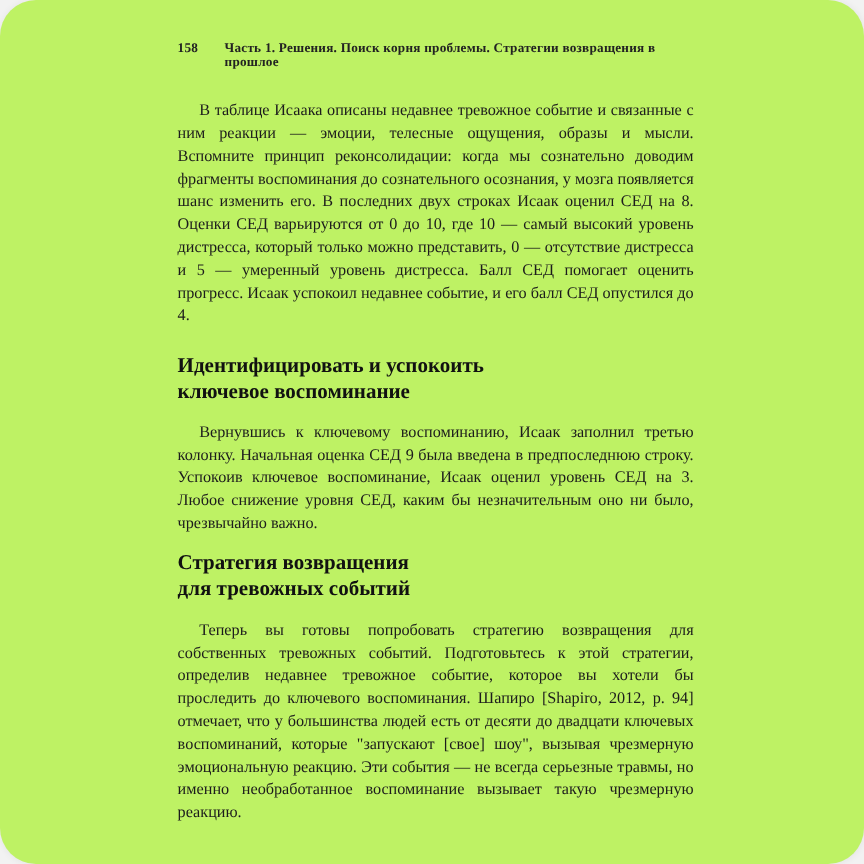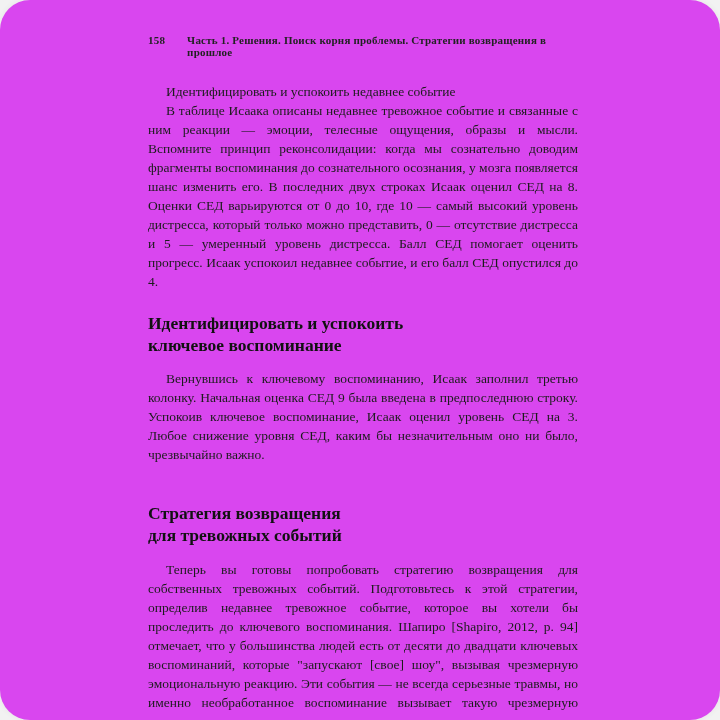--- a/index.html
+++ b/index.html
@@ -11,21 +11,21 @@
   .stage {
     position: relative;
     width: 720px;
     height: 720px;
     background: #f2f2f2;
     overflow: hidden;
   }
   .page-card {
     position: absolute;
     inset: 0;
-    background: #d946ef;
+    background: #bef264;
     border-radius: 30px;
     box-shadow: 0 0 6px rgba(0,0,0,0.06);
     overflow: hidden;
   }
   .page-content {
     position: absolute;
     top: 34px;
     left: 148px;
     width: 430px;
     color: #1a1a1a;
@@ -65,37 +65,36 @@
     margin: 0;
     font-size: 17.5px;
     line-height: 22px;
     font-weight: bold;
     color: #111111;
     white-space: pre-line;
     text-align: left;
     font-family: Liberation Serif, serif;
   }
   .heading-block-1 { margin-top: 21px; margin-bottom: 13px; }
-  .heading-block-2 { margin-top: 38px; margin-bottom: 14px; }
+  .heading-block-2 { margin-top: 12px; margin-bottom: 14px; }
 </style>
 </head>
 <body>
 
 <div class="stage">
   <div class="page-card">
     <div class="page-content">
 
       <div class="running-header">
         <span class="page-number">158</span>
         <span class="running-title">Часть 1. Решения. Поиск корня проблемы. Стратегии возвращения в прошлое</span>
       </div>
 
       <div class="body-text">
 
-        <p class="subheading-inline">Идентифицировать и успокоить недавнее событие</p>
         <p class="para">В таблице Исаака описаны недавнее тревожное событие и связанные с ним реакции — эмоции, телесные ощущения, образы и мысли. Вспомните принцип реконсолидации: когда мы сознательно доводим фрагменты воспоминания до сознательного осознания, у мозга появляется шанс изменить его. В последних двух строках Исаак оценил СЕД на 8. Оценки СЕД варьируются от 0 до 10, где 10 — самый высокий уровень дистресса, который только можно представить, 0 — отсутствие дистресса и 5 — умеренный уровень дистресса. Балл СЕД помогает оценить прогресс. Исаак успокоил недавнее событие, и его балл СЕД опустился до 4.</p>
 
         <div class="heading-block-1">
           <h2 class="big-heading">Идентифицировать и успокоить
 ключевое воспоминание</h2>
         </div>
         <p class="para">Вернувшись к ключевому воспоминанию, Исаак заполнил третью колонку. Начальная оценка СЕД 9 была введена в предпоследнюю строку. Успокоив ключевое воспоминание, Исаак оценил уровень СЕД на 3. Любое снижение уровня СЕД, каким бы незначительным оно ни было, чрезвычайно важно.</p>
 
         <div class="heading-block-2">
           <h2 class="big-heading">Стратегия возвращения

